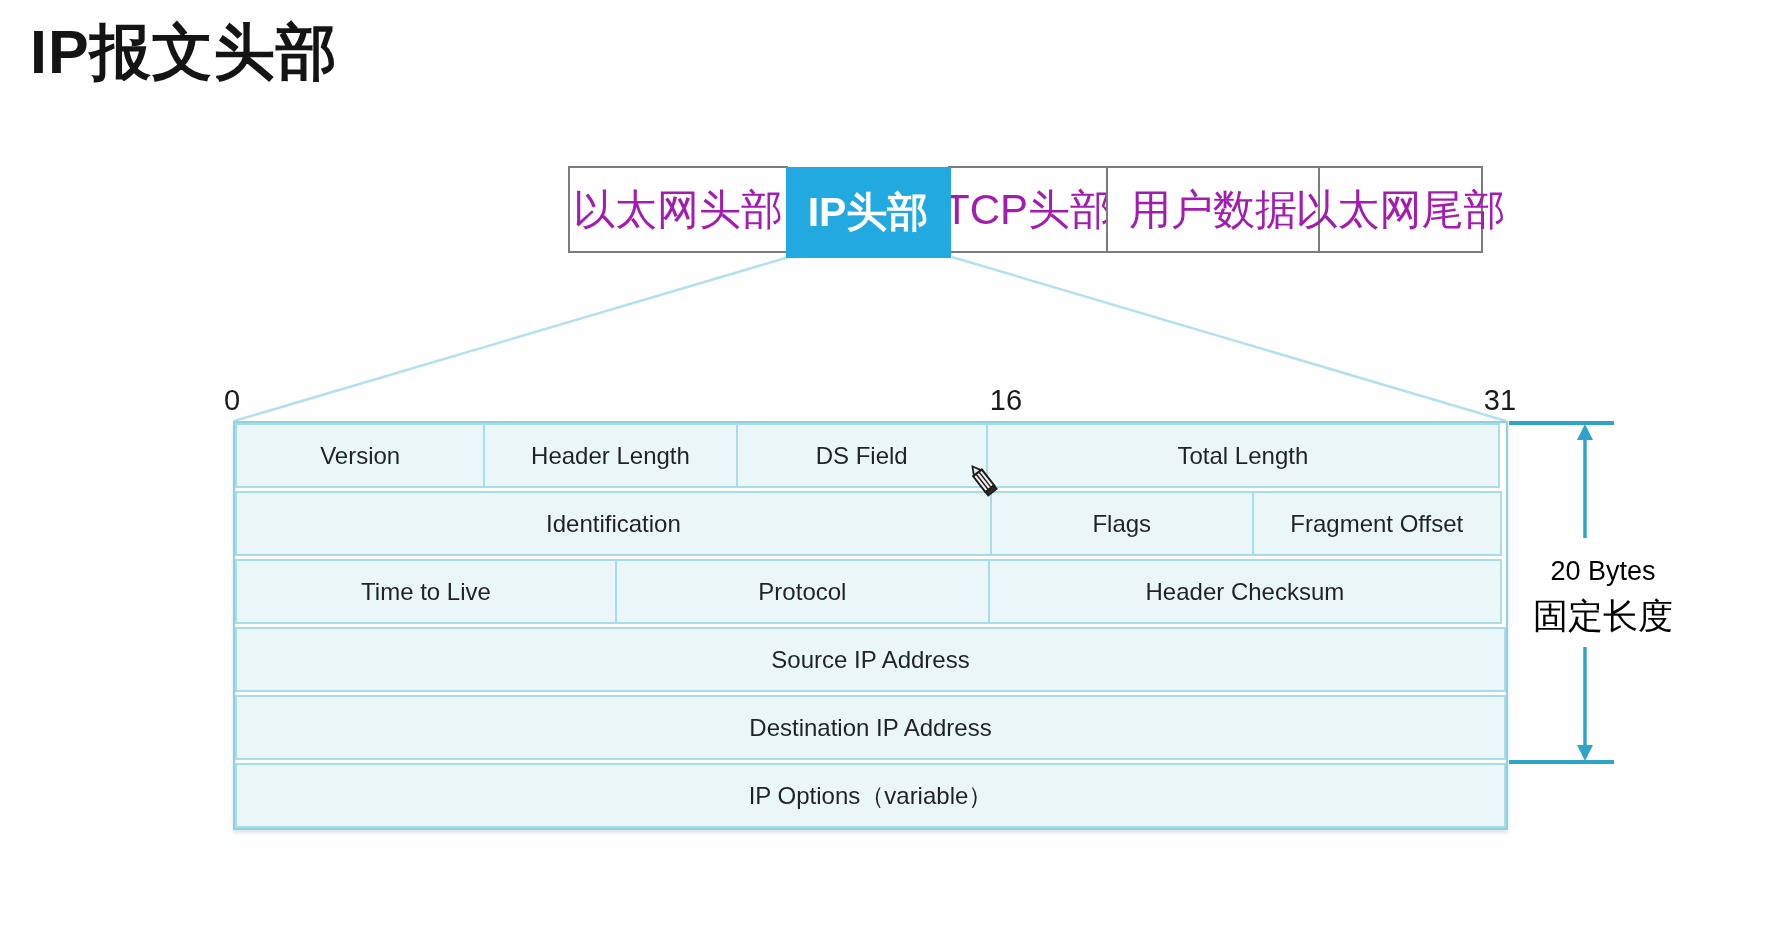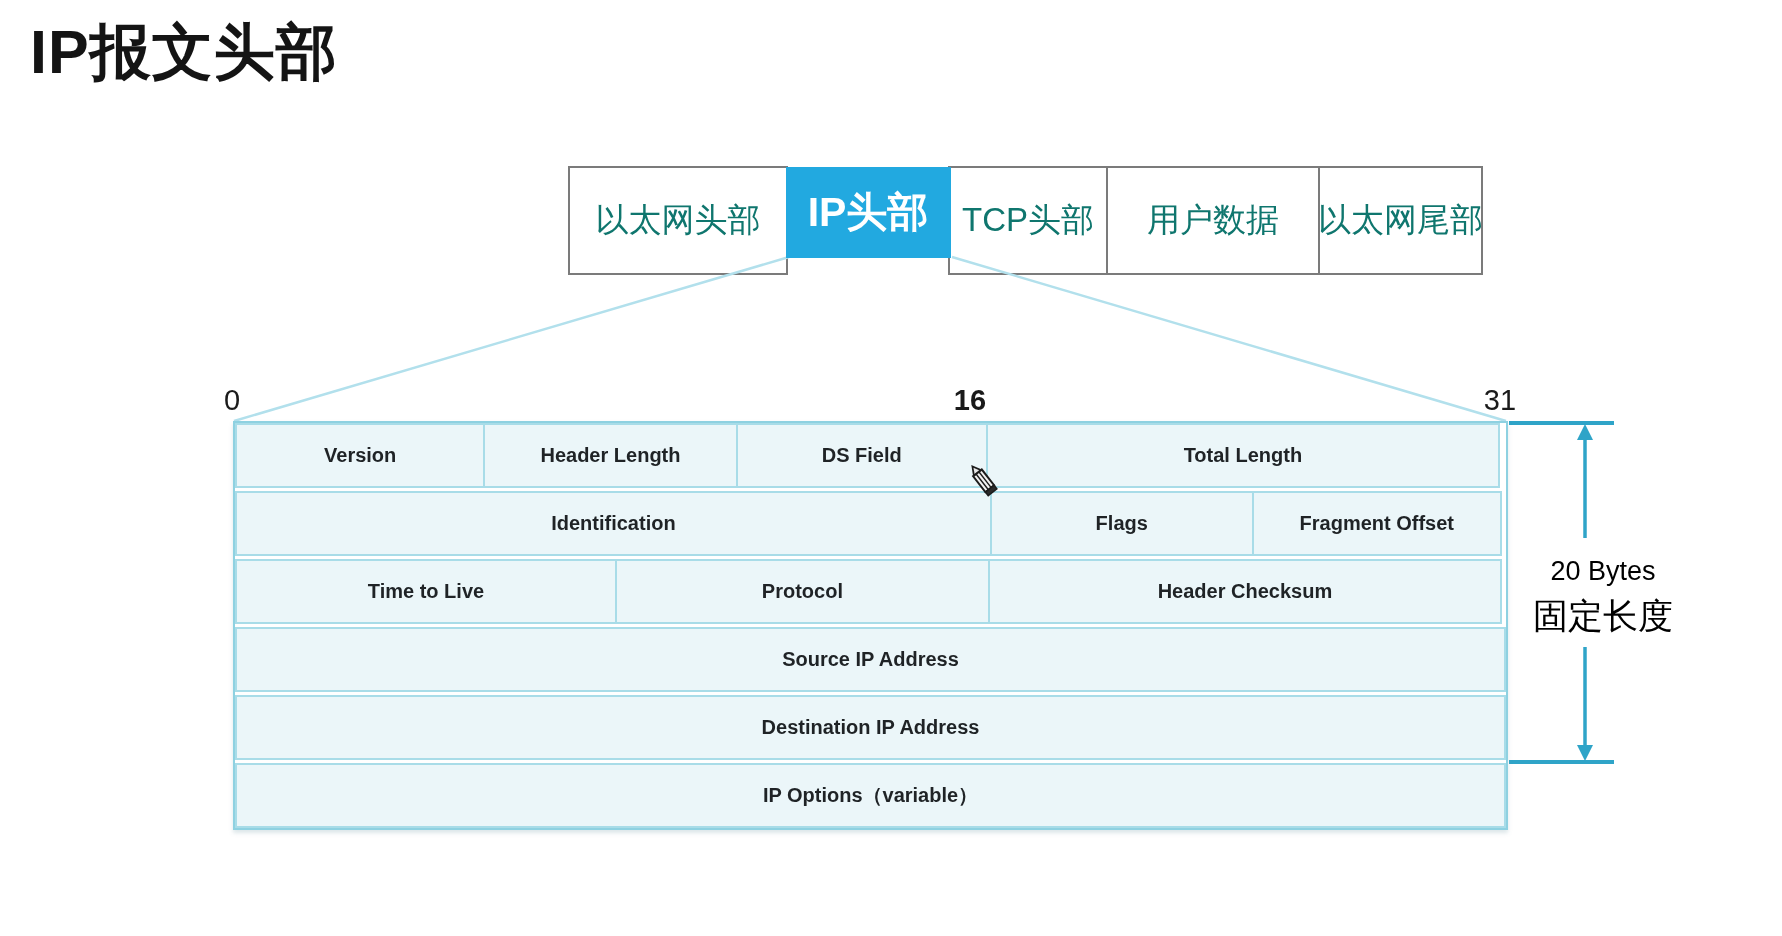--- a/index.html
+++ b/index.html
@@ -15,53 +15,53 @@
   .page-title{
     position:absolute;left:30px;top:12px;
     font-size:61px;font-weight:600;letter-spacing:1px;color:#141414;
   }
   
   .packet-bar{
     position:absolute;left:568px;top:166px;height:87px;
     display:flex;align-items:flex-start;
   }
   .segment{
-    box-sizing:border-box;height:109px;
+    box-sizing:border-box;height:87px;
     background:#ffffff;border:2.5px solid #7b7b7b;
     display:flex;align-items:center;justify-content:center;
-    font-size:33px;color:#0f766e;white-space:nowrap;
+    font-size:42px;color:#a21caf;white-space:nowrap;
   }
   .segment + .segment{margin-left:-2.5px;}
   .segment.highlight{
     border:none;background:#22a9e0;height:91px;margin-top:1px;
     color:#ffffff;font-weight:700;font-size:41px;z-index:2;
   }
   
   .overlay{position:absolute;left:0;top:0;width:1782px;height:936px;pointer-events:none;}
   
   .bit-label{
     position:absolute;top:382px;height:36px;line-height:36px;
     font-size:29px;color:#1a1a1a;text-align:center;
   }
   .bit-0{left:216px;width:32px;}
-  .bit-16{left:944px;width:52px;font-weight:bold;}
+  .bit-16{left:980px;width:52px;}
   .bit-31{left:1476px;width:48px;}
   
   .ip-table{
     position:absolute;left:233px;top:421px;width:1275px;
     box-sizing:border-box;border:2px solid #8ed1e1;background:#ffffff;
     box-shadow:0 3px 4px rgba(120,160,170,0.25);
   }
   .trow{display:flex;margin-top:3px;}
   .trow:first-child{margin-top:0;}
   .tcell{
     box-sizing:border-box;height:65px;
     background:#ebf6f9;border:2px solid #a8dce8;
     display:flex;align-items:center;justify-content:center;
-    font-size:20px;color:#1f2326;white-space:nowrap;font-weight:bold;
+    font-size:24px;color:#1f2326;white-space:nowrap;
   }
   .tcell + .tcell{margin-left:-2px;}
   
   .size-label{
     position:absolute;left:1528px;width:150px;text-align:center;color:#000000;
   }
   .size-label.bytes{top:556px;font-size:27px;}
   .size-label.fixed{top:593px;font-size:35px;}
   
   .pen-cursor{position:absolute;left:963px;top:458px;width:40px;height:44px;}

